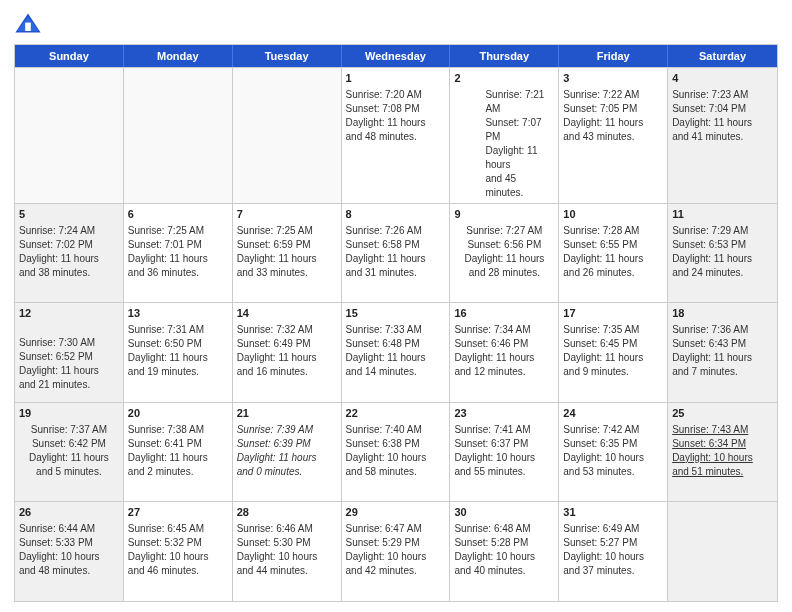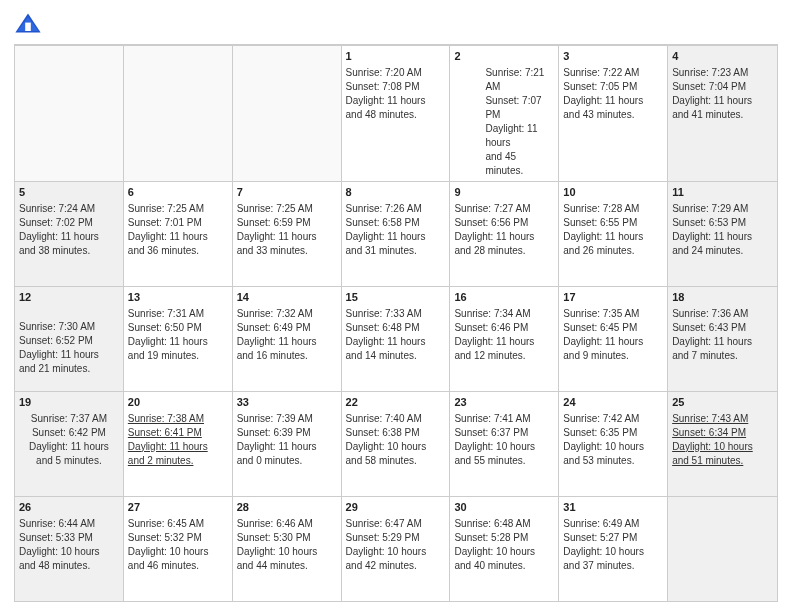--- a/index.html
+++ b/index.html
@@ -125,20 +125,29 @@
         <div><span class="blue"></span></div>
       </div>
     </div>
     <div class="title-section">
       <div class="month-title"></div>
       <div class="subtitle"></div>
     </div>
   </div>
 
   <div class="calendar">
+    <div class="calendar-header">
+    <div class="day-name">Sunday</div>
+        <div class="day-name">Monday</div>
+        <div class="day-name">Tuesday</div>
+        <div class="day-name">Wednesday</div>
+        <div class="day-name">Thursday</div>
+        <div class="day-name">Friday</div>
+        <div class="day-name">Saturday</div>
+      </div>
     <div class="calendar-body">
     <div class="week-row">
           <div class="day-cell empty"></div>
           <div class="day-cell empty"></div>
           <div class="day-cell empty"></div>
           <div class="day-cell">
             <span class="day-number">1</span>
             <div class="day-info" style="white-space: pre-line;">Sunrise: 7:20 AM
 Sunset: 7:08 PM
 Daylight: 11 hours
@@ -190,21 +199,21 @@
           </div>
           <div class="day-cell">
             <span class="day-number">8</span>
             <div class="day-info" style="white-space: pre-line;">Sunrise: 7:26 AM
 Sunset: 6:58 PM
 Daylight: 11 hours
 and 31 minutes.</div>
           </div>
           <div class="day-cell">
             <span class="day-number">9</span>
-            <div class="day-info" style="white-space: pre-line;">Sunrise: 7:27 AM
+            <div class="day-info" style="white-space: pre-line; text-align: center;">Sunrise: 7:27 AM
 Sunset: 6:56 PM
 Daylight: 11 hours
 and 28 minutes.</div>
           </div>
           <div class="day-cell">
             <span class="day-number">10</span>
             <div class="day-info" style="white-space: pre-line;">Sunrise: 7:28 AM
 Sunset: 6:55 PM
 Daylight: 11 hours
 and 26 minutes.</div>
@@ -271,28 +280,28 @@
         <div class="week-row">
           <div class="day-cell shaded">
             <span class="day-number">19</span>
             <div class="day-info" style="white-space: pre-line; text-align: center;">Sunrise: 7:37 AM
 Sunset: 6:42 PM
 Daylight: 11 hours
 and 5 minutes.</div>
           </div>
           <div class="day-cell">
             <span class="day-number">20</span>
-            <div class="day-info" style="white-space: pre-line; text-decoration: underline;">Sunrise: 7:38 AM
+            <div class="day-info" style="white-space: pre-line;">Sunrise: 7:38 AM
 Sunset: 6:41 PM
 Daylight: 11 hours
 and 2 minutes.</div>
           </div>
           <div class="day-cell">
-            <span class="day-number">33</span>
-            <div class="day-info" style="white-space: pre-line;">Sunrise: 7:39 AM
+            <span class="day-number">21</span>
+            <div class="day-info" style="white-space: pre-line; font-style: italic;">Sunrise: 7:39 AM
 Sunset: 6:39 PM
 Daylight: 11 hours
 and 0 minutes.</div>
           </div>
           <div class="day-cell">
             <span class="day-number">22</span>
             <div class="day-info" style="white-space: pre-line;">Sunrise: 7:40 AM
 Sunset: 6:38 PM
 Daylight: 10 hours
 and 58 minutes.</div>

